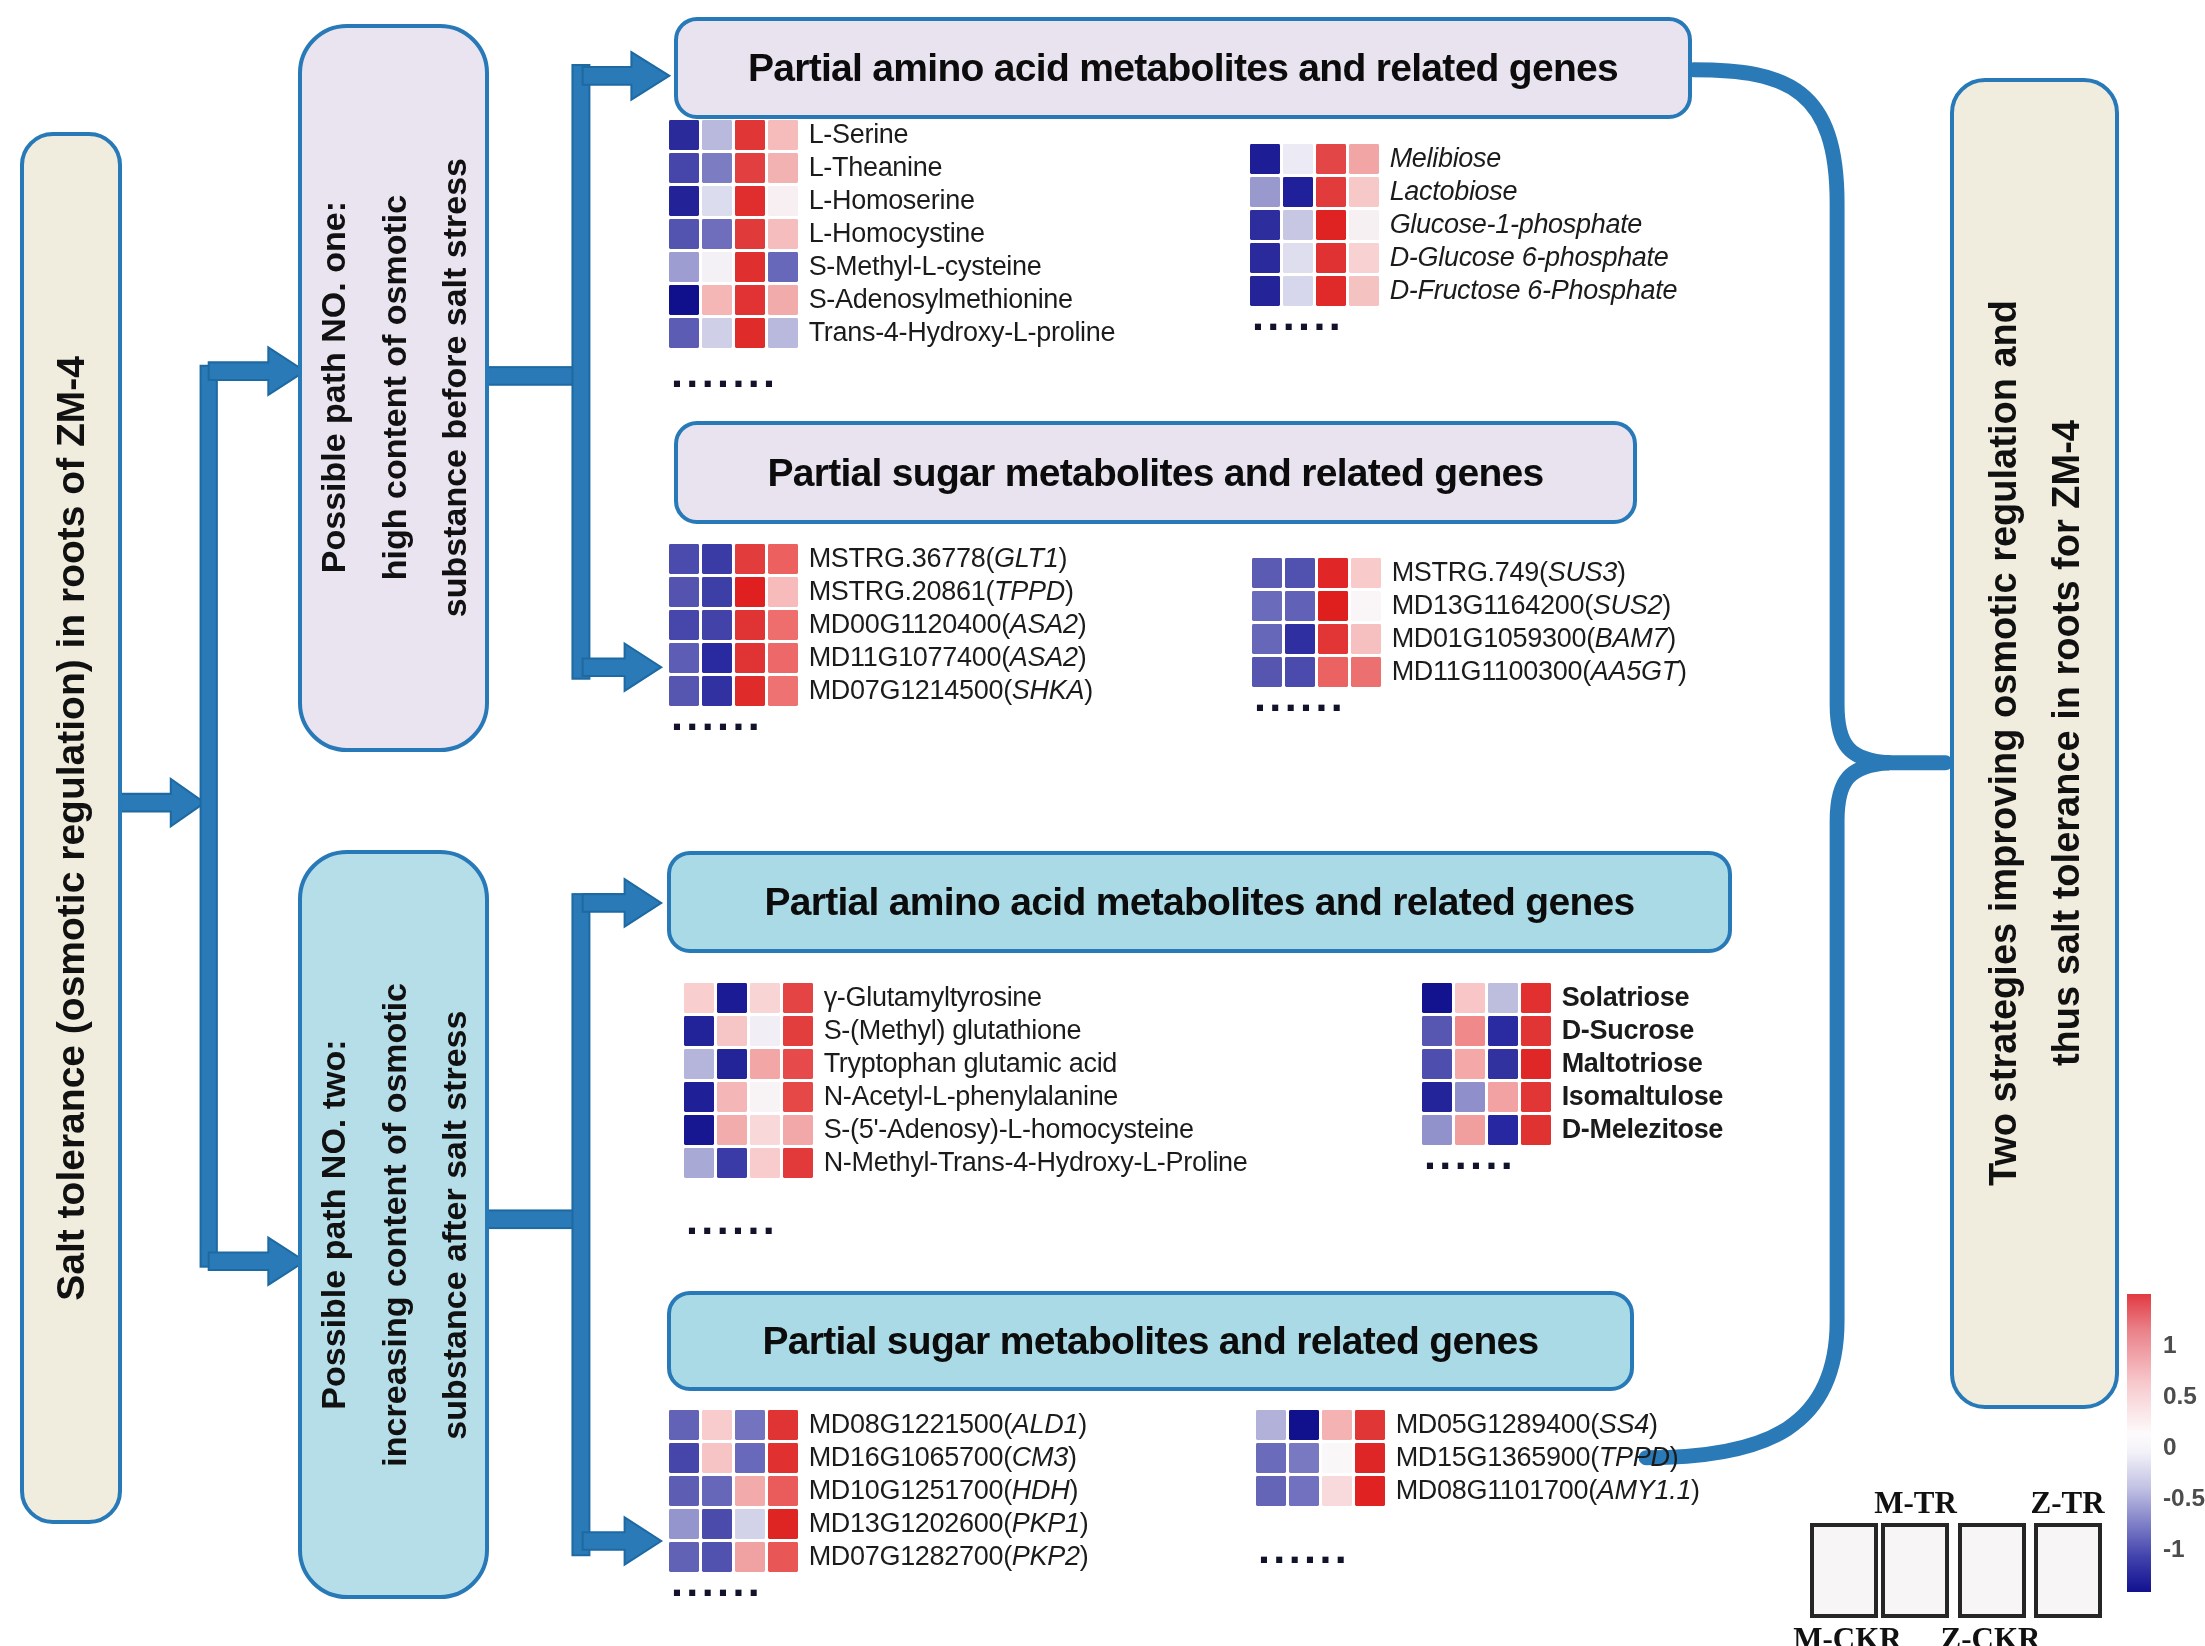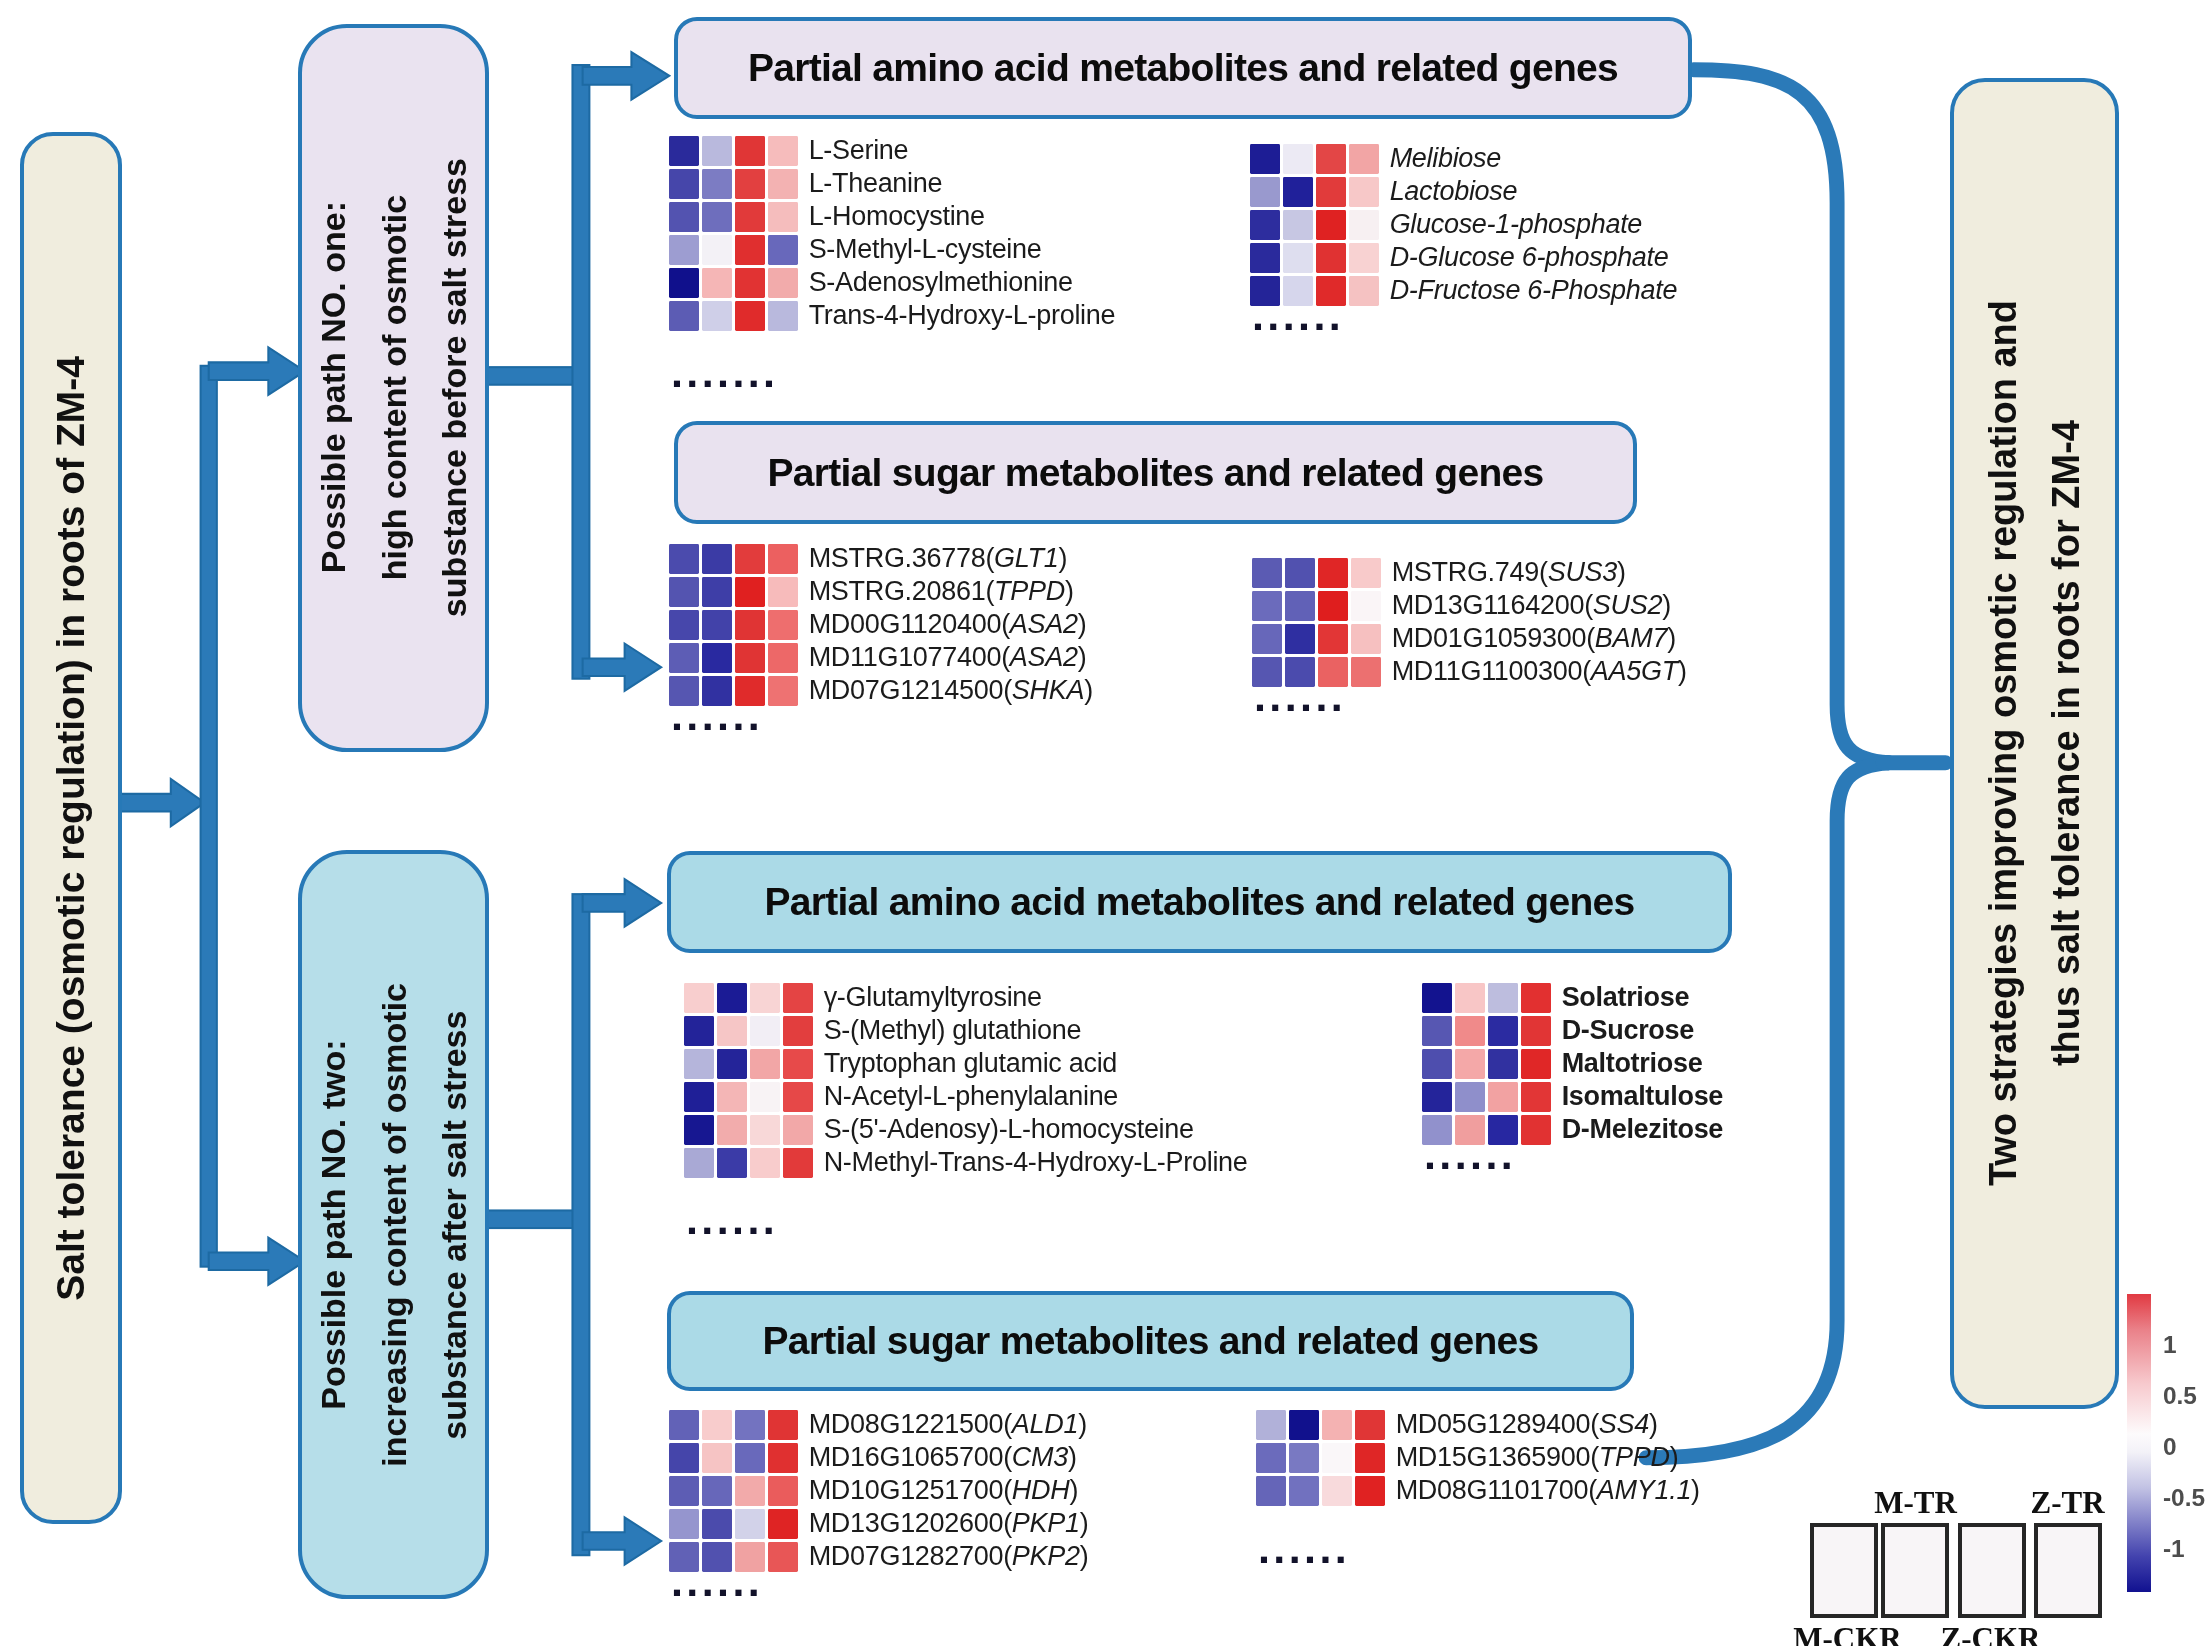--- a/index.html
+++ b/index.html
@@ -87,38 +87,47 @@
       <div>Two strategies improving osmotic regulation and</div>
       <div>thus salt tolerance in roots for ZM-4</div>
     </div>
   </div>
 
   <div class="box hdr hdr-lav" style="left:674px;top:17px;width:1018px;height:102px;">Partial amino acid metabolites and related genes</div>
   <div class="box hdr hdr-lav" style="left:674px;top:421px;width:963px;height:103px;">Partial sugar metabolites and related genes</div>
   <div class="box hdr hdr-cyan" style="left:667px;top:851px;width:1065px;height:102px;">Partial amino acid metabolites and related genes</div>
   <div class="box hdr hdr-cyan" style="left:667px;top:1291px;width:967px;height:100px;">Partial sugar metabolites and related genes</div>
 
-  <div class="hm" style="left:668px;top:134px;">
+  <div class="hm" style="left:668px;top:118px;">
       <div class="hm-row">
         <div class="hm-cells">
           <div class="hm-cell" style="background: rgb(42, 42, 155);"></div>
           <div class="hm-cell" style="background: rgb(185, 185, 221);"></div>
           <div class="hm-cell" style="background: rgb(224, 54, 54);"></div>
           <div class="hm-cell" style="background: rgb(246, 188, 188);"></div>
         </div>
         <div class="hm-label">L-Serine</div>
       </div>
       <div class="hm-row">
         <div class="hm-cells">
           <div class="hm-cell" style="background: rgb(70, 70, 170);"></div>
           <div class="hm-cell" style="background: rgb(124, 124, 195);"></div>
           <div class="hm-cell" style="background: rgb(226, 64, 64);"></div>
           <div class="hm-cell" style="background: rgb(243, 178, 178);"></div>
         </div>
         <div class="hm-label">L-Theanine</div>
+      </div>
+      <div class="hm-row">
+        <div class="hm-cells">
+          <div class="hm-cell" style="background: rgb(35, 35, 151);"></div>
+          <div class="hm-cell" style="background: rgb(220, 220, 239);"></div>
+          <div class="hm-cell" style="background: rgb(224, 46, 46);"></div>
+          <div class="hm-cell" style="background: rgb(247, 239, 241);"></div>
+        </div>
+        <div class="hm-label">L-Homoserine</div>
       </div>
       <div class="hm-row">
         <div class="hm-cells">
           <div class="hm-cell" style="background: rgb(83, 83, 176);"></div>
           <div class="hm-cell" style="background: rgb(110, 110, 189);"></div>
           <div class="hm-cell" style="background: rgb(225, 58, 58);"></div>
           <div class="hm-cell" style="background: rgb(245, 189, 189);"></div>
         </div>
         <div class="hm-label">L-Homocystine</div>
       </div>

